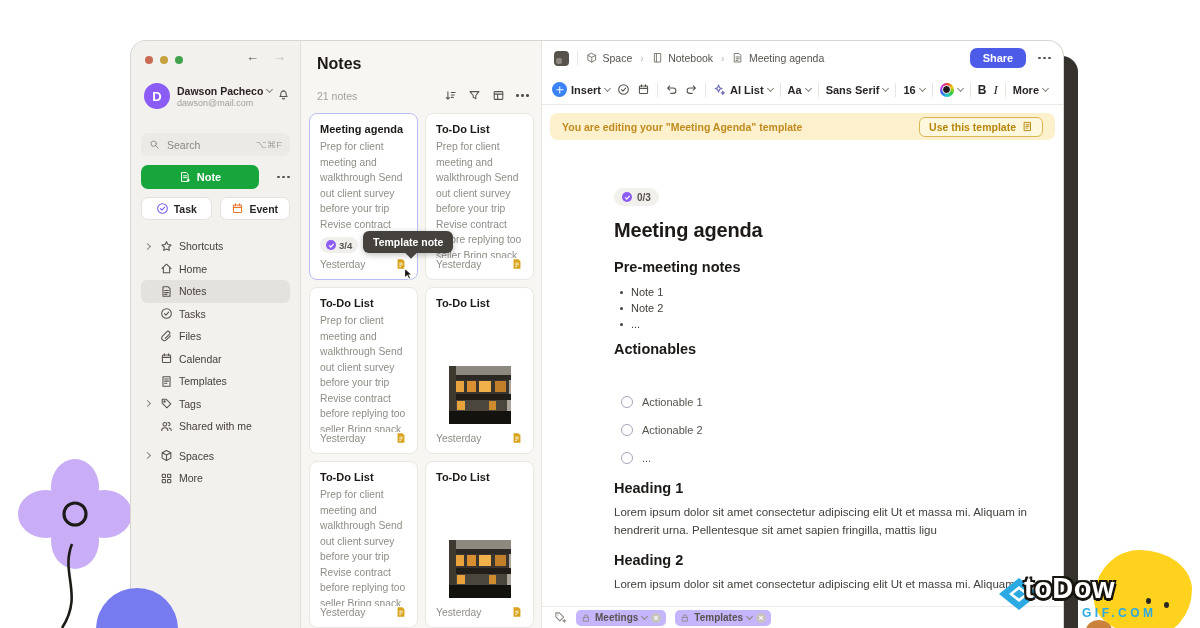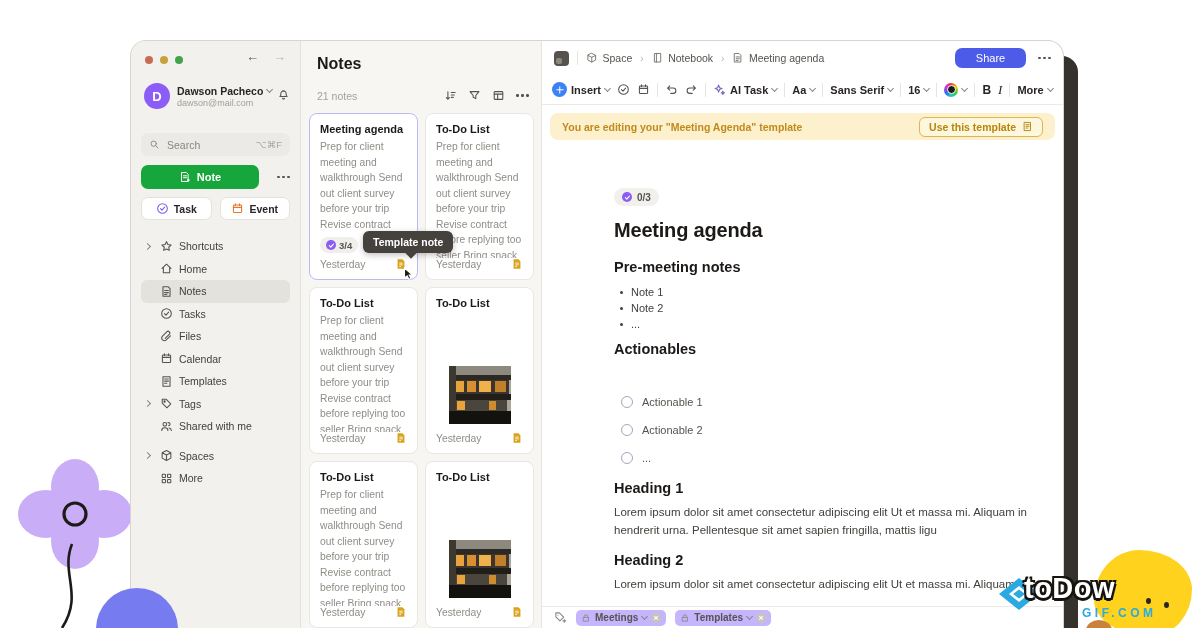--- a/index.html
+++ b/index.html
@@ -83,21 +83,21 @@
 
   
   .editor{position:absolute;left:410px;top:0;right:0;bottom:0;background:#fff;border-left:1px solid #e7e5e0;border-radius:0 15px 0 0;overflow:hidden;}
   .ed-head{height:34px;display:flex;align-items:center;padding:0 12px;gap:8px;}
   .darksq{width:15px;height:15px;border-radius:4px;background:#57534c;position:relative;flex:none;cursor:pointer;}
   .darksq:after{content:"";position:absolute;left:2px;bottom:2px;width:6px;height:6px;border-radius:2px;background:#8c887f;}
   .vdiv{width:1px;height:14px;background:#e7e5e0;flex:none;}
   .crumb{display:flex;align-items:center;gap:5px;font-size:10.5px;color:#57534e;cursor:pointer;}
   .crumb .ic{width:11.5px;height:11.5px;color:#7a766f;}
   .csep{color:#b8b4ae;font-size:10px;}
-  .sharebtn{margin-left:auto;background:#4c5be8;color:#fff;font-size:11px;font-weight:400;border-radius:7px;padding:4px 21px;cursor:pointer;}
+  .sharebtn{margin-left:auto;background:#4c5be8;color:#fff;font-size:11px;font-weight:700;border-radius:7px;padding:4px 13px;cursor:pointer;}
   .ed-tools{height:30px;display:flex;align-items:center;gap:7px;padding:0 10px;border-bottom:1px solid #eceae5;font-size:11px;color:#292524;}
   .tbtn{display:flex;align-items:center;gap:4px;cursor:pointer;}
   .tlabel{font-weight:600;}
   .bluecirc{width:15px;height:15px;border-radius:50%;background:#3b82f6;position:relative;flex:none;}
   .bluecirc:before,.bluecirc:after{content:"";position:absolute;background:#fff;left:50%;top:50%;}
   .bluecirc:before{width:7px;height:1.5px;transform:translate(-50%,-50%);}
   .bluecirc:after{width:1.5px;height:7px;transform:translate(-50%,-50%);}
   .colorwheel{width:14px;height:14px;border-radius:50%;background:conic-gradient(#e33,#ec0,#3c3,#2cc,#36e,#c3e,#e33);position:relative;}
   .colorwheel:after{content:"";position:absolute;inset:2.5px;border-radius:50%;background:#1c1917;border:1px solid #fff;}
   .boldb{font-weight:800;font-size:12px;}
@@ -526,21 +526,21 @@
             <path d="M2.8 5.4h6a2.9 2.9 0 1 1 0 5.8H6.2M2.8 5.4 5.1 3M2.8 5.4l2.3 2.4"></path>
           </svg>
         <svg class="ic" viewBox="0 0 14 14">
             <path d="M11.2 5.4h-6a2.9 2.9 0 1 0 0 5.8h2.6M11.2 5.4 8.9 3M11.2 5.4 8.9 7.8"></path>
           </svg>
         <span class="vdiv"></span>
         <span class="tbtn">
           <svg class="ic" style="color:#6d6ab8" viewBox="0 0 14 14">
               <path d="M6 2.2 7 5l2.7 1L7 7 6 9.8 5 7 2.3 6 5 5zM10.6 8.8l.5 1.3 1.3.5-1.3.5-.5 1.3-.5-1.3-1.3-.5 1.3-.5z"></path>
             </svg>
-          <span class="tlabel">AI Task</span>
+          <span class="tlabel">AI List</span>
             <i class="chv"></i>
         </span>
         <span class="vdiv"></span>
         <span class="tbtn">
             <span class="tlabel">Aa</span>
             <i class="chv"></i>
           </span>
         <span class="vdiv"></span>
         <span class="tbtn">
             <span class="tlabel">Sans Serif</span>

